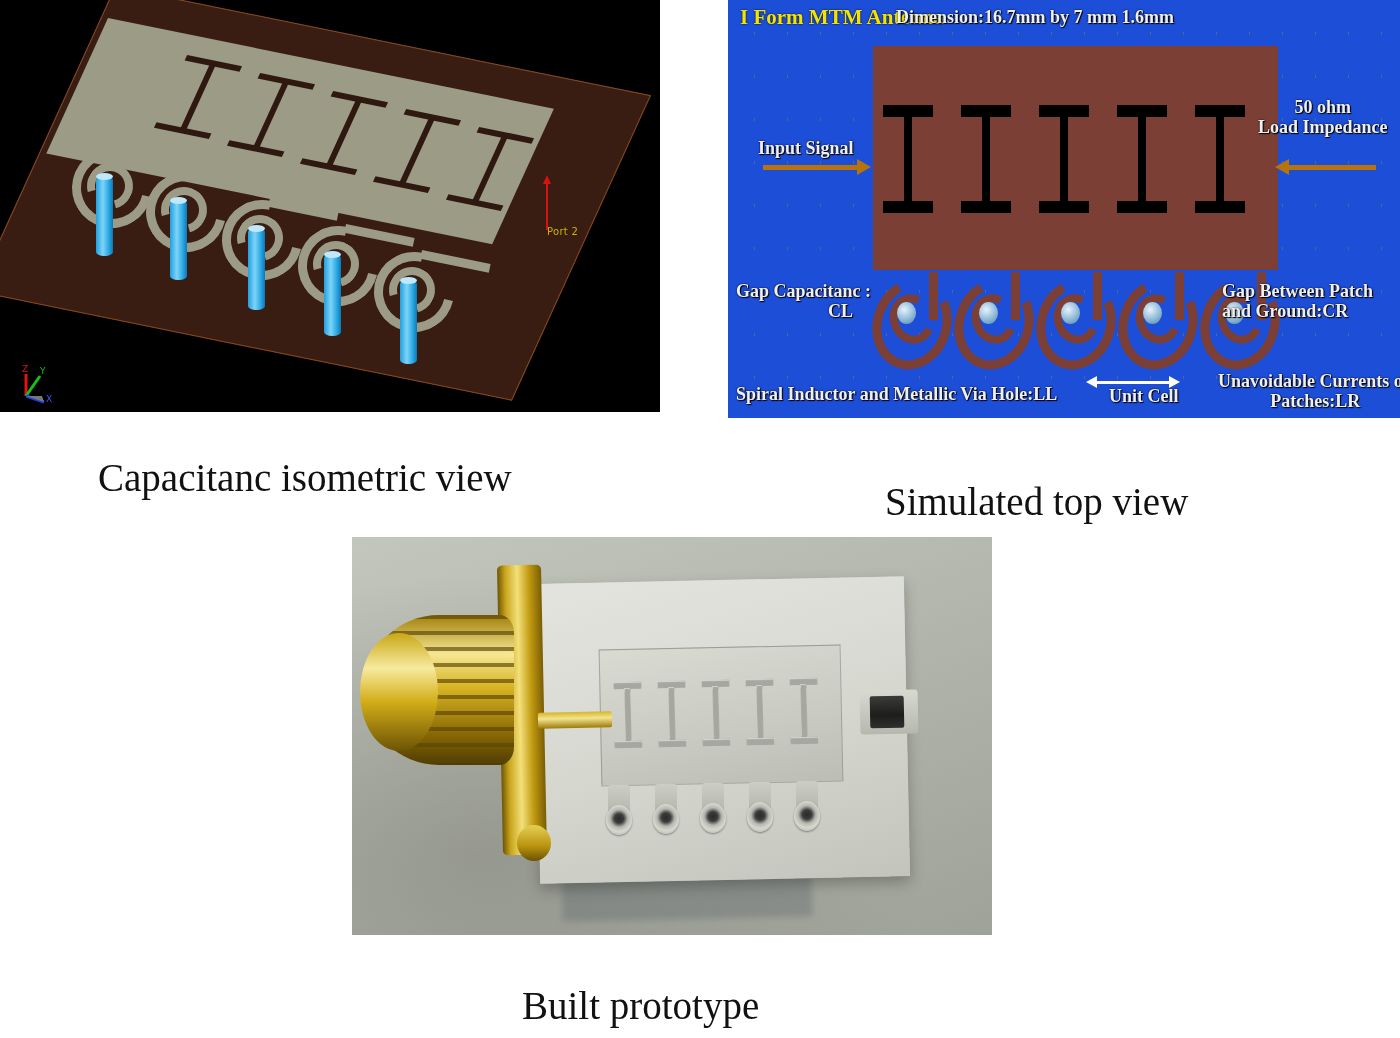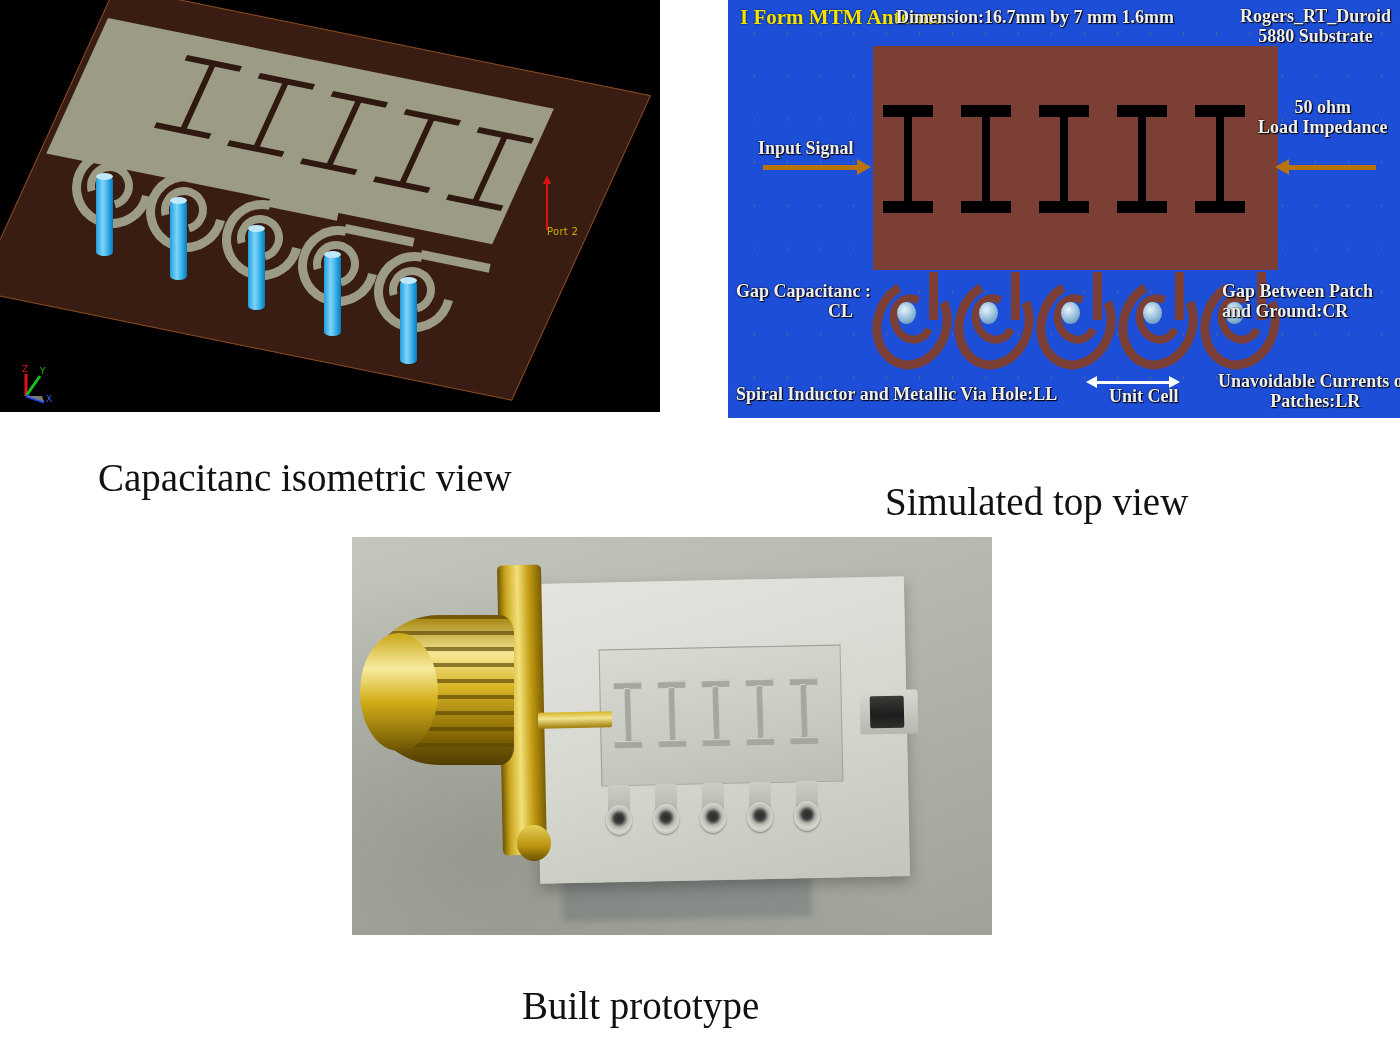--- a/index.html
+++ b/index.html
@@ -459,24 +459,20 @@
       <span class="inner"></span>
     <span class="tv-via"></span>
   </div>
 
   <div class="tv-label title" style="left:12px;top:6px;font-size:21px;">
     <div>I Form MTM Antenna</div>
   </div>
 
   <div class="tv-label" style="left:168px;top:7px;font-size:18px;">Dimension:16.7mm by  7  mm 1.6mm</div>
 
-  <div class="tv-label" style="left:512px;top:6px;font-size:18px;text-align:center;">
-    <div>Rogers_RT_Duroid</div>
-    <div>5880 Substrate</div>
-  </div>
 
   <div class="tv-label" style="left:530px;top:97px;font-size:18px;text-align:center;">
     <div>50 ohm</div>
     <div>Load Impedance</div>
   </div>
 
   <div class="tv-label" style="left:30px;top:138px;font-size:18px;">Input Signal</div>
   <div class="tv-arrow right" style="left:35px;top:165px;width:95px;"></div>
 
   <div class="tv-arrow left" style="left:560px;top:165px;width:88px;"></div>

